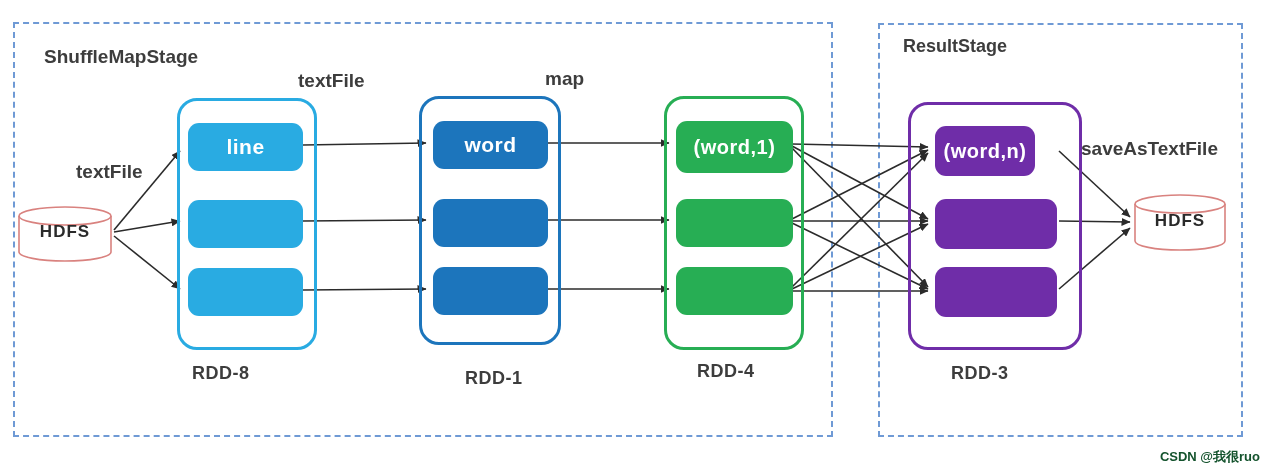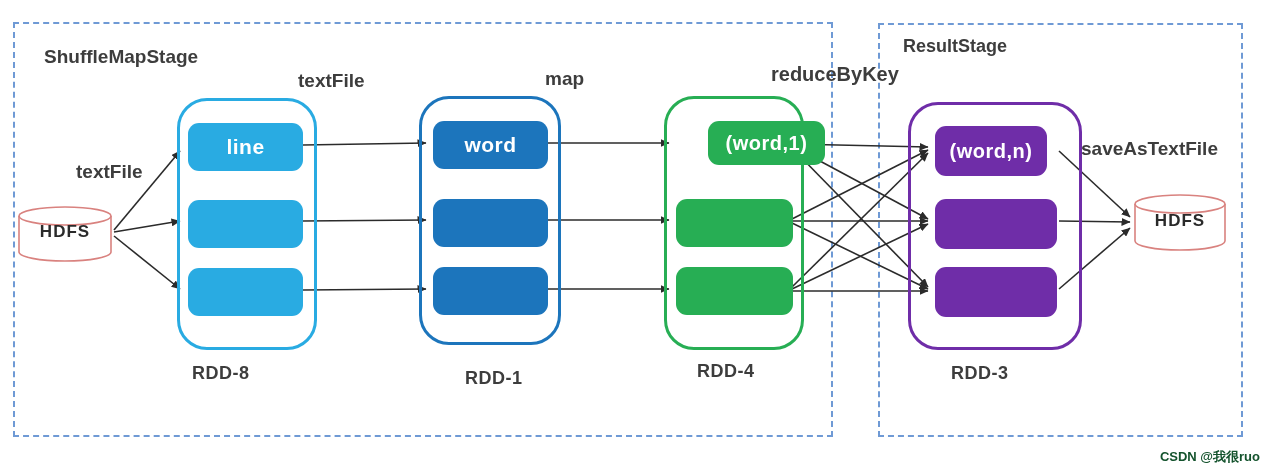--- a/index.html
+++ b/index.html
@@ -11,21 +11,21 @@
     position:absolute;border:2px dashed #6f9ad5;background:transparent;z-index:1;
   }
   .op-label,.stage-label,.rdd-label{
     position:absolute;color:#3d3d3d;z-index:4;white-space:nowrap;
   }
   .stage-label{font-size:19px;}
   .op-label{font-size:19px;}
   .rdd-label{font-size:18px;letter-spacing:.5px;}
   .rdd-container{
     position:absolute;background:transparent;border:3px solid #888;
-    border-radius:30px;z-index:3;
+    border-radius:20px;z-index:3;
   }
   .partition{
     position:absolute;border-radius:11px;color:#ffffff;
     display:flex;align-items:center;justify-content:center;
     font-size:20px;letter-spacing:.5px;z-index:3;
   }
   #arrow-layer{position:absolute;left:0;top:0;z-index:2;}
   .arrow{stroke:#2b2b2b;stroke-width:1.6;fill:none;}
   .cyl{stroke:#d9827f;stroke-width:1.6;fill:#ffffff;}
   .hdfs-label{
@@ -87,43 +87,42 @@
       <ellipse class="cyl" cx="1180" cy="204" rx="45" ry="9"></ellipse>
     </g>
   </svg>
 
   <div class="stage-label" style="left:44px;top:46px">ShuffleMapStage</div>
   <div class="stage-label" style="left:903px;top:36px;font-size:18px">ResultStage</div>
 
   <div class="op-label" style="left:76px;top:161px">textFile</div>
   <div class="op-label" style="left:298px;top:70px">textFile</div>
   <div class="op-label" style="left:545px;top:68px">map</div>
-  <div class="op-label" style="left:771px;top:63px;font-size:20px">reduceByKey</div>
   <div class="op-label" style="left:1081px;top:138px">saveAsTextFile</div>
 
   <div class="rdd-container" style="left: 177px; top: 98px; width: 134px; height: 246px; border-color: rgb(41, 171, 226);">
     <div class="partition" style="left: 8px; top: 22px; width: 115px; height: 48px; font-size: 21px; background-color: rgb(41, 171, 226);">line</div>
     <div class="partition" style="left: 8px; top: 99px; width: 115px; height: 48px; background-color: rgb(41, 171, 226);"></div>
     <div class="partition" style="left: 8px; top: 167px; width: 115px; height: 48px; background-color: rgb(41, 171, 226);"></div>
   </div>
 
   <div class="rdd-container" style="left: 419px; top: 96px; width: 136px; height: 243px; border-color: rgb(28, 117, 188);">
     <div class="partition" style="left: 11px; top: 22px; width: 115px; height: 48px; font-size: 21px; background-color: rgb(28, 117, 188);">word</div>
     <div class="partition" style="left: 11px; top: 100px; width: 115px; height: 48px; background-color: rgb(28, 117, 188);"></div>
     <div class="partition" style="left: 11px; top: 168px; width: 115px; height: 48px; background-color: rgb(28, 117, 188);"></div>
   </div>
 
   <div class="rdd-container" style="left: 664px; top: 96px; width: 134px; height: 248px; border-color: rgb(39, 174, 84);">
-    <div class="partition" style="left: 9px; top: 22px; width: 117px; height: 44px; background-color: rgb(39, 174, 84); margin-left: 32px;">(word,1)</div>
+    <div class="partition" style="left: 9px; top: 22px; width: 117px; height: 52px; background-color: rgb(39, 174, 84);">(word,1)</div>
     <div class="partition" style="left: 9px; top: 100px; width: 117px; height: 48px; background-color: rgb(39, 174, 84);"></div>
     <div class="partition" style="left: 9px; top: 168px; width: 117px; height: 48px; background-color: rgb(39, 174, 84);"></div>
   </div>
 
   <div class="rdd-container" style="left: 908px; top: 102px; width: 168px; height: 242px; border-color: rgb(111, 45, 168);">
-    <div class="partition" style="left: 24px; top: 21px; width: 112px; height: 50px; background-color: rgb(111, 45, 168);">(word,n)</div>
+    <div class="partition" style="left: 24px; top: 21px; width: 100px; height: 50px; background-color: rgb(111, 45, 168);">(word,n)</div>
     <div class="partition" style="left: 24px; top: 94px; width: 122px; height: 50px; background-color: rgb(111, 45, 168);"></div>
     <div class="partition" style="left: 24px; top: 162px; width: 122px; height: 50px; background-color: rgb(111, 45, 168);"></div>
   </div>
 
   <div class="rdd-label" style="left:192px;top:363px">RDD-8</div>
   <div class="rdd-label" style="left:465px;top:368px">RDD-1</div>
   <div class="rdd-label" style="left:697px;top:361px">RDD-4</div>
   <div class="rdd-label" style="left:951px;top:363px">RDD-3</div>
 
   <div class="hdfs-label" style="left:20px;top:222px">HDFS</div>

